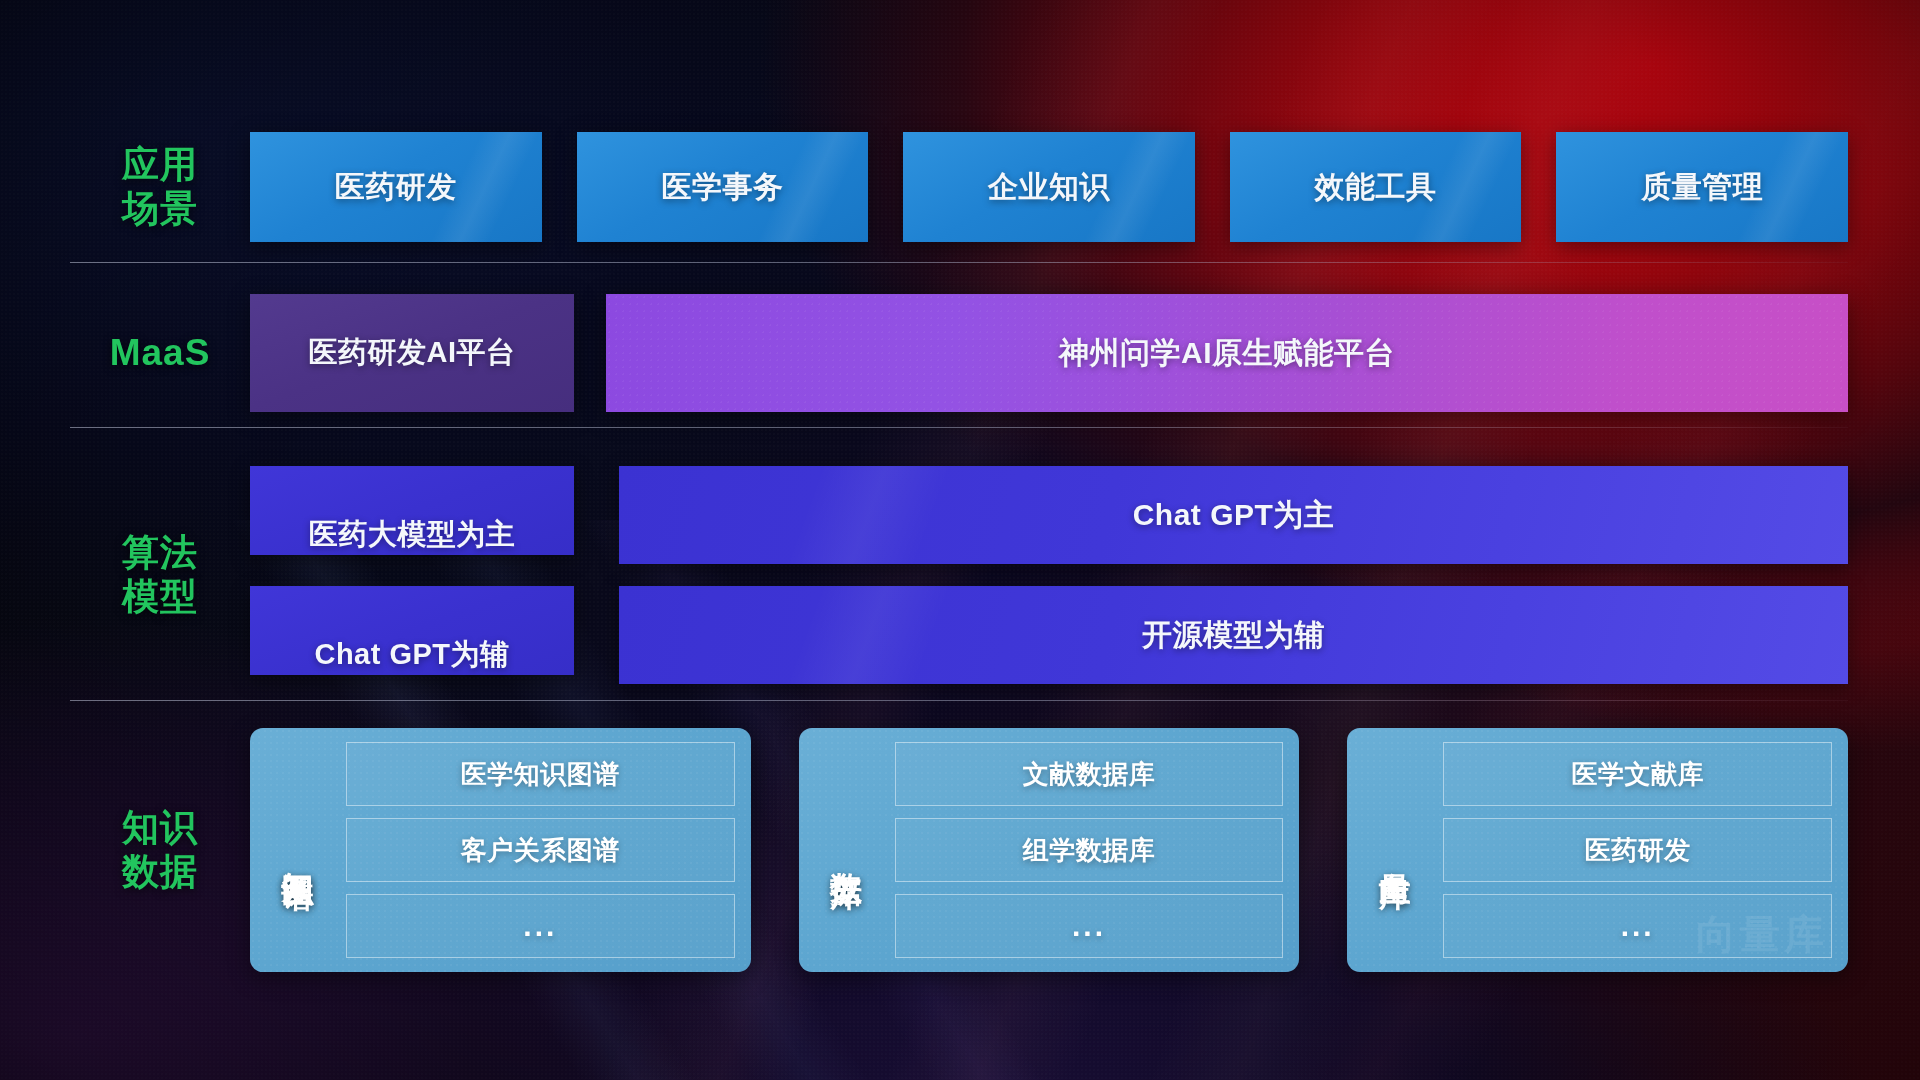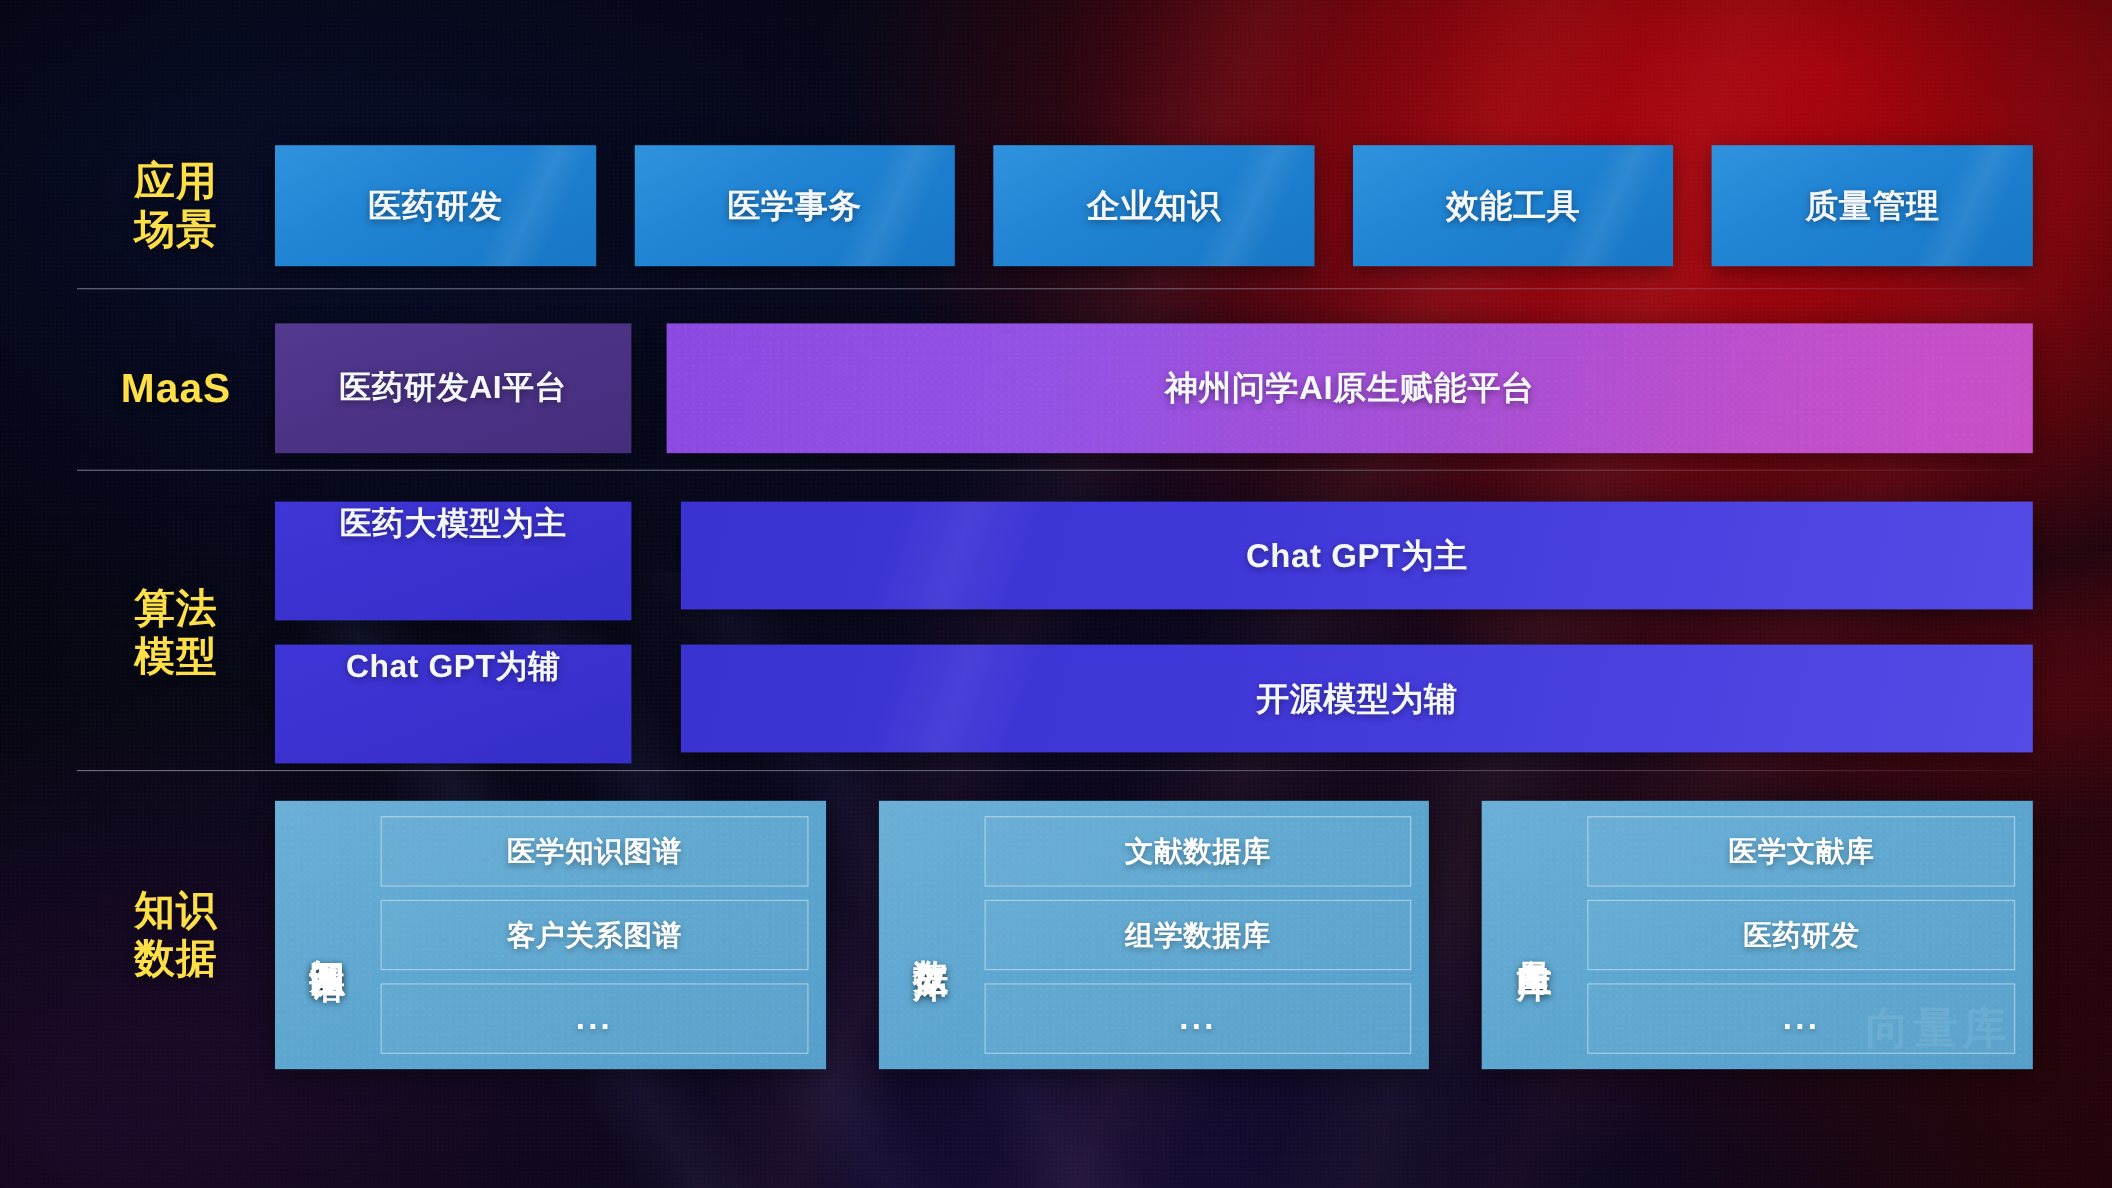--- a/index.html
+++ b/index.html
@@ -75,21 +75,21 @@
     position: absolute;
     left: 70px;
     width: 1778px;
     display: flex;
     align-items: center;
   }
 
   .row-label {
     width: 180px;
     flex: 0 0 180px;
-    color: #fde047;
+    color: #22c55e;
     font-size: 37px;
     font-weight: 700;
     line-height: 1.18;
     text-align: center;
     letter-spacing: 1px;
     text-shadow: 0 2px 9px rgba(0,0,0,0.65);
     white-space: pre-line;
   }
 
   .row-body { flex: 1 1 auto; }
@@ -158,23 +158,23 @@
     opacity: .5;
   }
   .maas-right span { position: relative; z-index: 2; }
 
   
   #row-algo { top: 455px; height: 240px; }
   .algo-grid { display: flex; flex-direction: column; gap: 22px; }
   .algo-line { display: flex; gap: 32px; }
   .algo-left {
     flex: 0 0 324px;
-    height: 108px;
+    height: 89px;
     background: linear-gradient(160deg, #4036d8 0%, #3a31cf 50%, #362ec8 100%);
-    display: flex; align-items: flex-start; justify-content: center;
+    display: flex; align-items: flex-end; justify-content: center;
     font-size: 29px;
     box-shadow: 0 5px 18px rgba(0,0,0,0.38);
   }
   .algo-right {
     flex: 1 1 auto;
     height: 98px;
     background: linear-gradient(103deg, #3b32d2 0%, #4037d8 40%, #4a41e0 72%, #544be6 100%);
     display: flex; align-items: center; justify-content: center;
     font-size: 30px;
     box-shadow: 0 5px 18px rgba(0,0,0,0.38);
@@ -194,20 +194,21 @@
   .data-track { display: flex; gap: 48px; }
   .data-panel {
     flex: 1 1 0;
     height: 244px;
     background: linear-gradient(150deg, #6aafd6 0%, #5da6d0 45%, #569fcb 100%);
     display: flex; align-items: stretch;
     padding: 14px 16px;
     box-shadow: 0 6px 22px rgba(0,0,0,0.40);
     position: relative;
     overflow: hidden;
+    border-radius: 13px;
   }
   .data-panel::before {
     content:"";
     position:absolute; inset:0;
     background-image: radial-gradient(rgba(255,255,255,0.085) 1px, transparent 1px);
     background-size: 6px 6px;
     opacity:.55;
   }
   .panel-title {
     flex: 0 0 62px;

